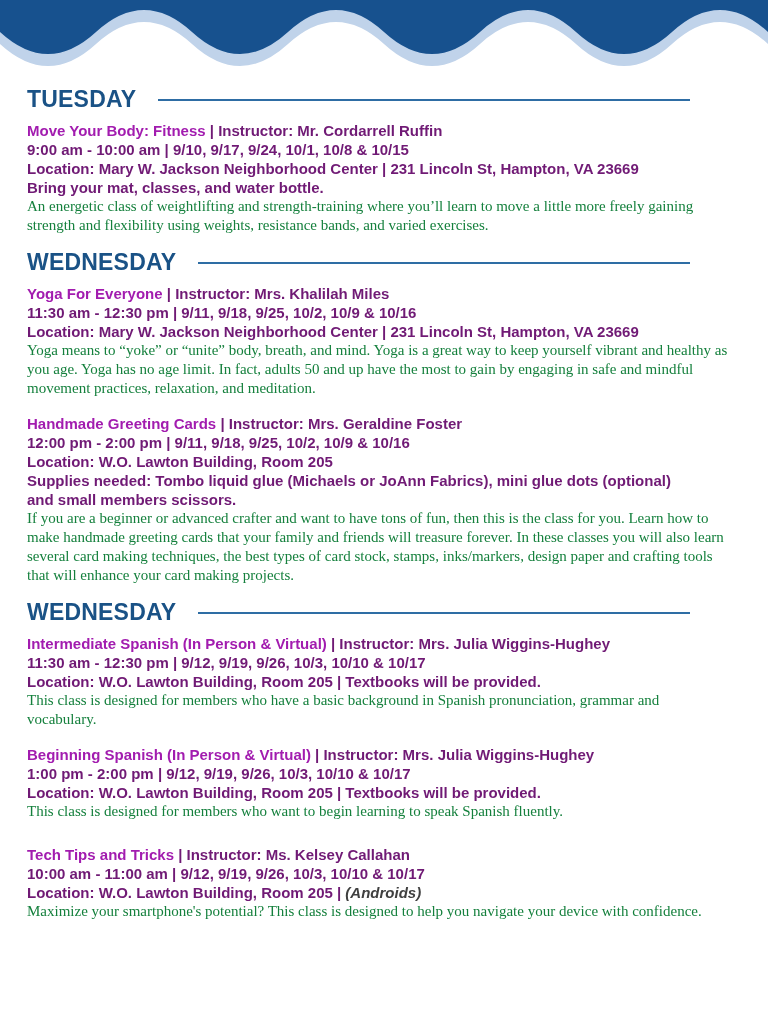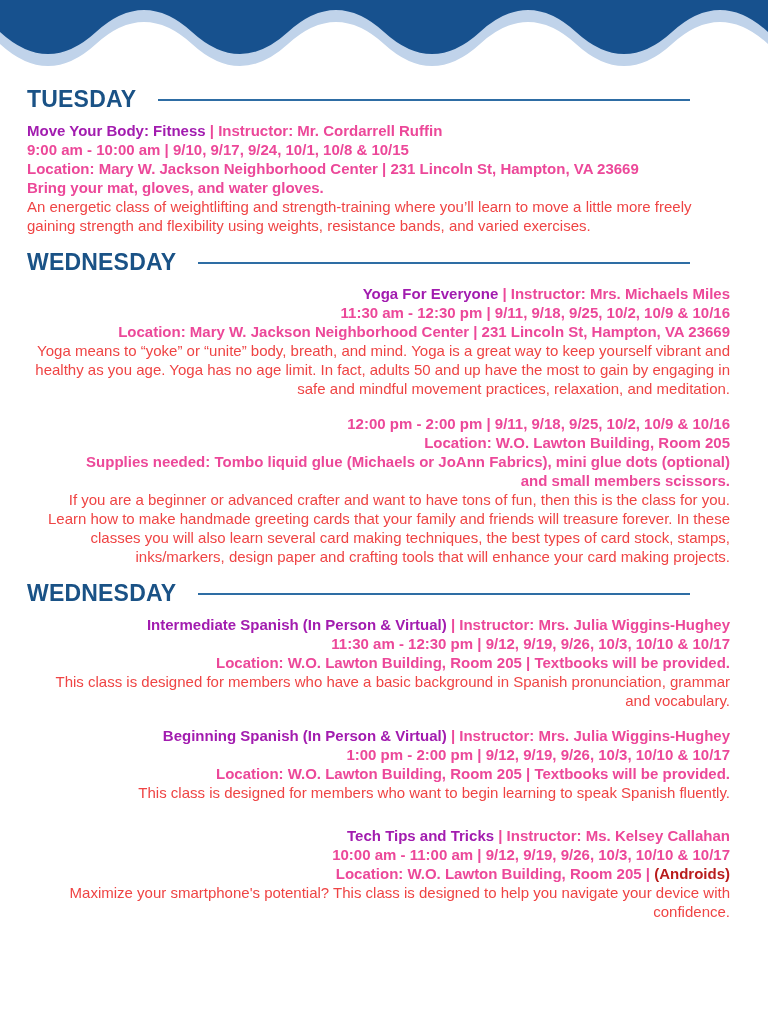--- a/index.html
+++ b/index.html
@@ -16,29 +16,29 @@
   .content { padding:0 38px 0 27px; }
 
   .day-header { display:flex; align-items:center; margin:0 0 10px 0; }
   .day-header .day-label {
     margin:0; font-size:23px; line-height:23px; font-weight:700;
     color:#1a5286; letter-spacing:0.2px;
   }
   .day-header .rule { flex:1; height:2px; background:#2e6da4; margin-left:22px; margin-right:40px; }
 
   .day-section { margin:0; }
-  .day-section + .day-section { margin-top:10px;text-align:right; }
+  .day-section + .day-section { margin-top:10px; }
 
   .class-block { margin:0 0 16px 0; }
   .class-block.gap-lg { margin-top:24px; }
   .class-block p { margin:0; font-size:15px; line-height:19px; }
   .t-title   { color:#a21caf; font-weight:700; }
-  .t-blue    { color:#ec4899; font-weight:700; }
-  .t-black-b { color:#b91c1c; font-weight:700; }
-  .desc      { color:#ef4444; font-weight:400; }
+  .t-blue    { color:#701a75; font-weight:700; }
+  .t-black-b { color:#404040; font-weight:700;font-style:italic; }
+  .desc      { color:#15803d; font-weight:400;font-family:Liberation Serif, serif; }
 
   .mt-after-wave { margin-top:0; }
 </style>
 </head>
 <body>
 
 <div class="page">
 
   <div class="wave-wrap">
     <svg width="768" height="88" viewBox="0 0 768 88" xmlns="http://www.w3.org/2000/svg">
@@ -52,39 +52,40 @@
     <section class="day-section mt-after-wave">
       <div class="day-header">
         <h2 class="day-label">TUESDAY</h2>
         <div class="rule"></div>
       </div>
 
       <div class="class-block">
         <p><span class="t-title">Move Your Body: Fitness</span><span class="t-blue"> | Instructor: Mr. Cordarrell Ruffin</span></p>
         <p class="t-blue">9:00 am - 10:00 am | 9/10, 9/17, 9/24, 10/1, 10/8 &amp; 10/15</p>
         <p class="t-blue">Location: Mary W. Jackson Neighborhood Center | 231 Lincoln St, Hampton, VA 23669</p>
-        <p class="t-blue">Bring your mat, gloves, and water gloves.</p>
+        <p class="t-blue">Bring your mat, classes, and water bottle.</p>
         <p class="desc">An energetic class of weightlifting and strength-training where you’ll learn to move a little more freely gaining strength and flexibility using weights, resistance bands, and varied exercises.</p>
       </div>
     </section>
 
     <section class="day-section">
       <div class="day-header">
         <h2 class="day-label">WEDNESDAY</h2>
         <div class="rule"></div>
       </div>
 
       <div class="class-block">
-        <p><span class="t-title">Yoga For Everyone</span><span class="t-blue"> | Instructor: Mrs. Michaels Miles</span></p>
+        <p><span class="t-title">Yoga For Everyone</span><span class="t-blue"> | Instructor: Mrs. Khalilah Miles</span></p>
         <p class="t-blue">11:30 am - 12:30 pm | 9/11, 9/18, 9/25, 10/2, 10/9 &amp; 10/16</p>
         <p class="t-blue">Location: Mary W. Jackson Neighborhood Center | 231 Lincoln St, Hampton, VA 23669</p>
         <p class="desc">Yoga means to “yoke” or “unite” body, breath, and mind. Yoga is a great way to keep yourself vibrant and healthy as you age. Yoga has no age limit. In fact, adults 50 and up have the most to gain by engaging in safe and mindful movement practices, relaxation, and meditation.</p>
       </div>
 
       <div class="class-block">
+        <p><span class="t-title">Handmade Greeting Cards</span><span class="t-blue"> | Instructor: Mrs. Geraldine Foster</span></p>
         <p class="t-blue">12:00 pm - 2:00 pm | 9/11, 9/18, 9/25, 10/2, 10/9 &amp; 10/16</p>
         <p class="t-blue">Location: W.O. Lawton Building, Room 205</p>
         <p class="t-blue">Supplies needed: Tombo liquid glue (Michaels or JoAnn Fabrics), mini glue dots (optional)</p>
         <p class="t-blue">and small members scissors.</p>
         <p class="desc">If you are a beginner or advanced crafter and want to have tons of fun, then this is the class for you. Learn how to make handmade greeting cards that your family and friends will treasure forever. In these classes you will also learn several card making techniques, the best types of card stock, stamps, inks/markers, design paper and crafting tools that will enhance your card making projects.</p>
       </div>
     </section>
 
     <section class="day-section">
       <div class="day-header">

